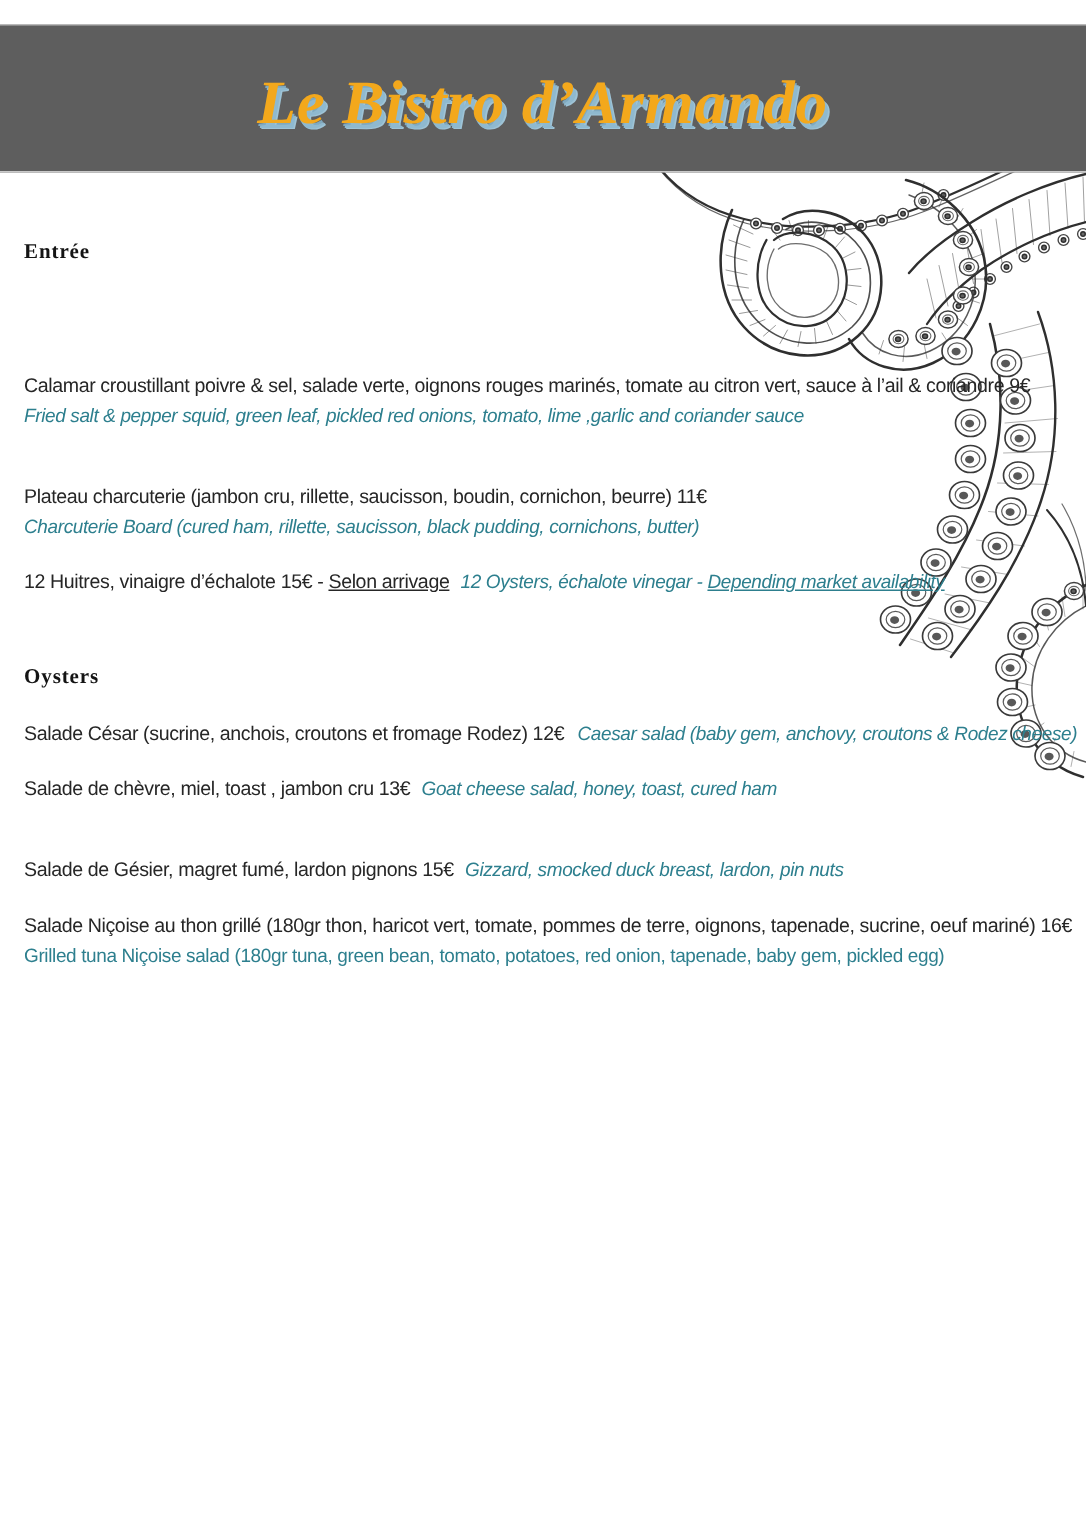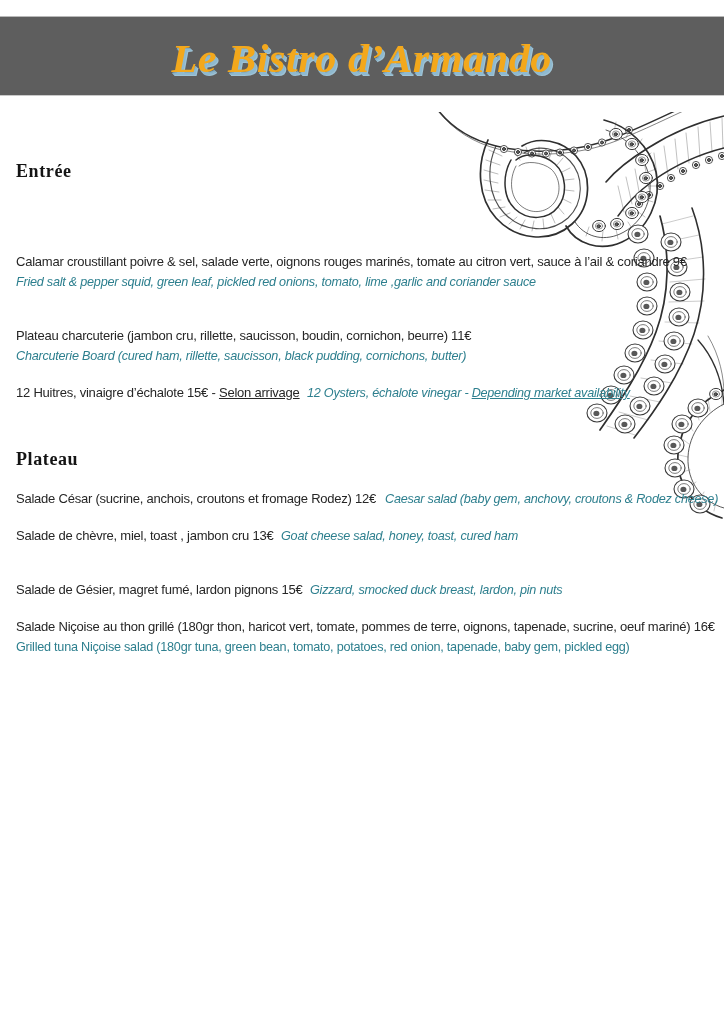--- a/index.html
+++ b/index.html
@@ -15,21 +15,21 @@
     font-family: "Liberation Sans", sans-serif;
     -webkit-font-smoothing: antialiased;
   }
 
   
   #header-banner {
     position: absolute;
     left: 0;
     top: 16px;
     width: 724px;
-    height: 80px;
+    height: 99px;
     background: #5e5e5e;
     border-top: 1px solid #b9b9b9;
     border-bottom: 1px solid #c9c9c9;
     box-sizing: border-box;
     display: flex;
     align-items: center;
     justify-content: center;
     z-index: 5;
   }
   #restaurant-title {
@@ -68,21 +68,21 @@
     width: 724px;
     z-index: 3;
   }
 
   .section {
     position: relative;
   }
   .section-heading {
     font-family: "Liberation Serif", "DejaVu Serif", serif;
     font-weight: bold;
-    font-size: 18px;
+    font-size: 14px;
     letter-spacing: 0.6px;
     color: #141414;
     margin: 0 0 0 16px;
   }
 
   .menu-item {
     margin: 0 0 0 16px;
   }
   .item-fr {
     font-family: "Liberation Sans", sans-serif;
@@ -351,21 +351,21 @@
 
     <div class="menu-item">
       <div class="item-fr" style="display: inline-block; transform-origin: left center; transform: scaleX(0.9887);"><span>12 Huitres, vinaigre d’échalote 15€ - </span><span class="u">Selon arrivage</span></div>
       <div class="item-en" style="display: inline-block; transform-origin: left center; transform: scaleX(0.9887);"><span>12 Oysters, échalote vinegar - </span><span class="u">Depending market availability</span></div>
     </div>
   </section>
 
   <div class="gap-lg"></div>
 
   <section class="section">
-    <h2 class="section-heading">Plateau</h2>
+    <h2 class="section-heading">Oysters</h2>
 
     <div style="height:19px"></div>
 
     <div class="menu-item">
       <div class="item-fr" style="display: inline-block; transform-origin: left center; transform: scaleX(0.9887);">Salade César (sucrine, anchois, croutons et fromage Rodez) 12€</div>
       <div class="item-en" style="display: inline-block; transform-origin: left center; transform: scaleX(0.9887);">Caesar salad (baby gem, anchovy, croutons &amp; Rodez cheese)</div>
     </div>
 
     <div class="gap-item"></div>
 

